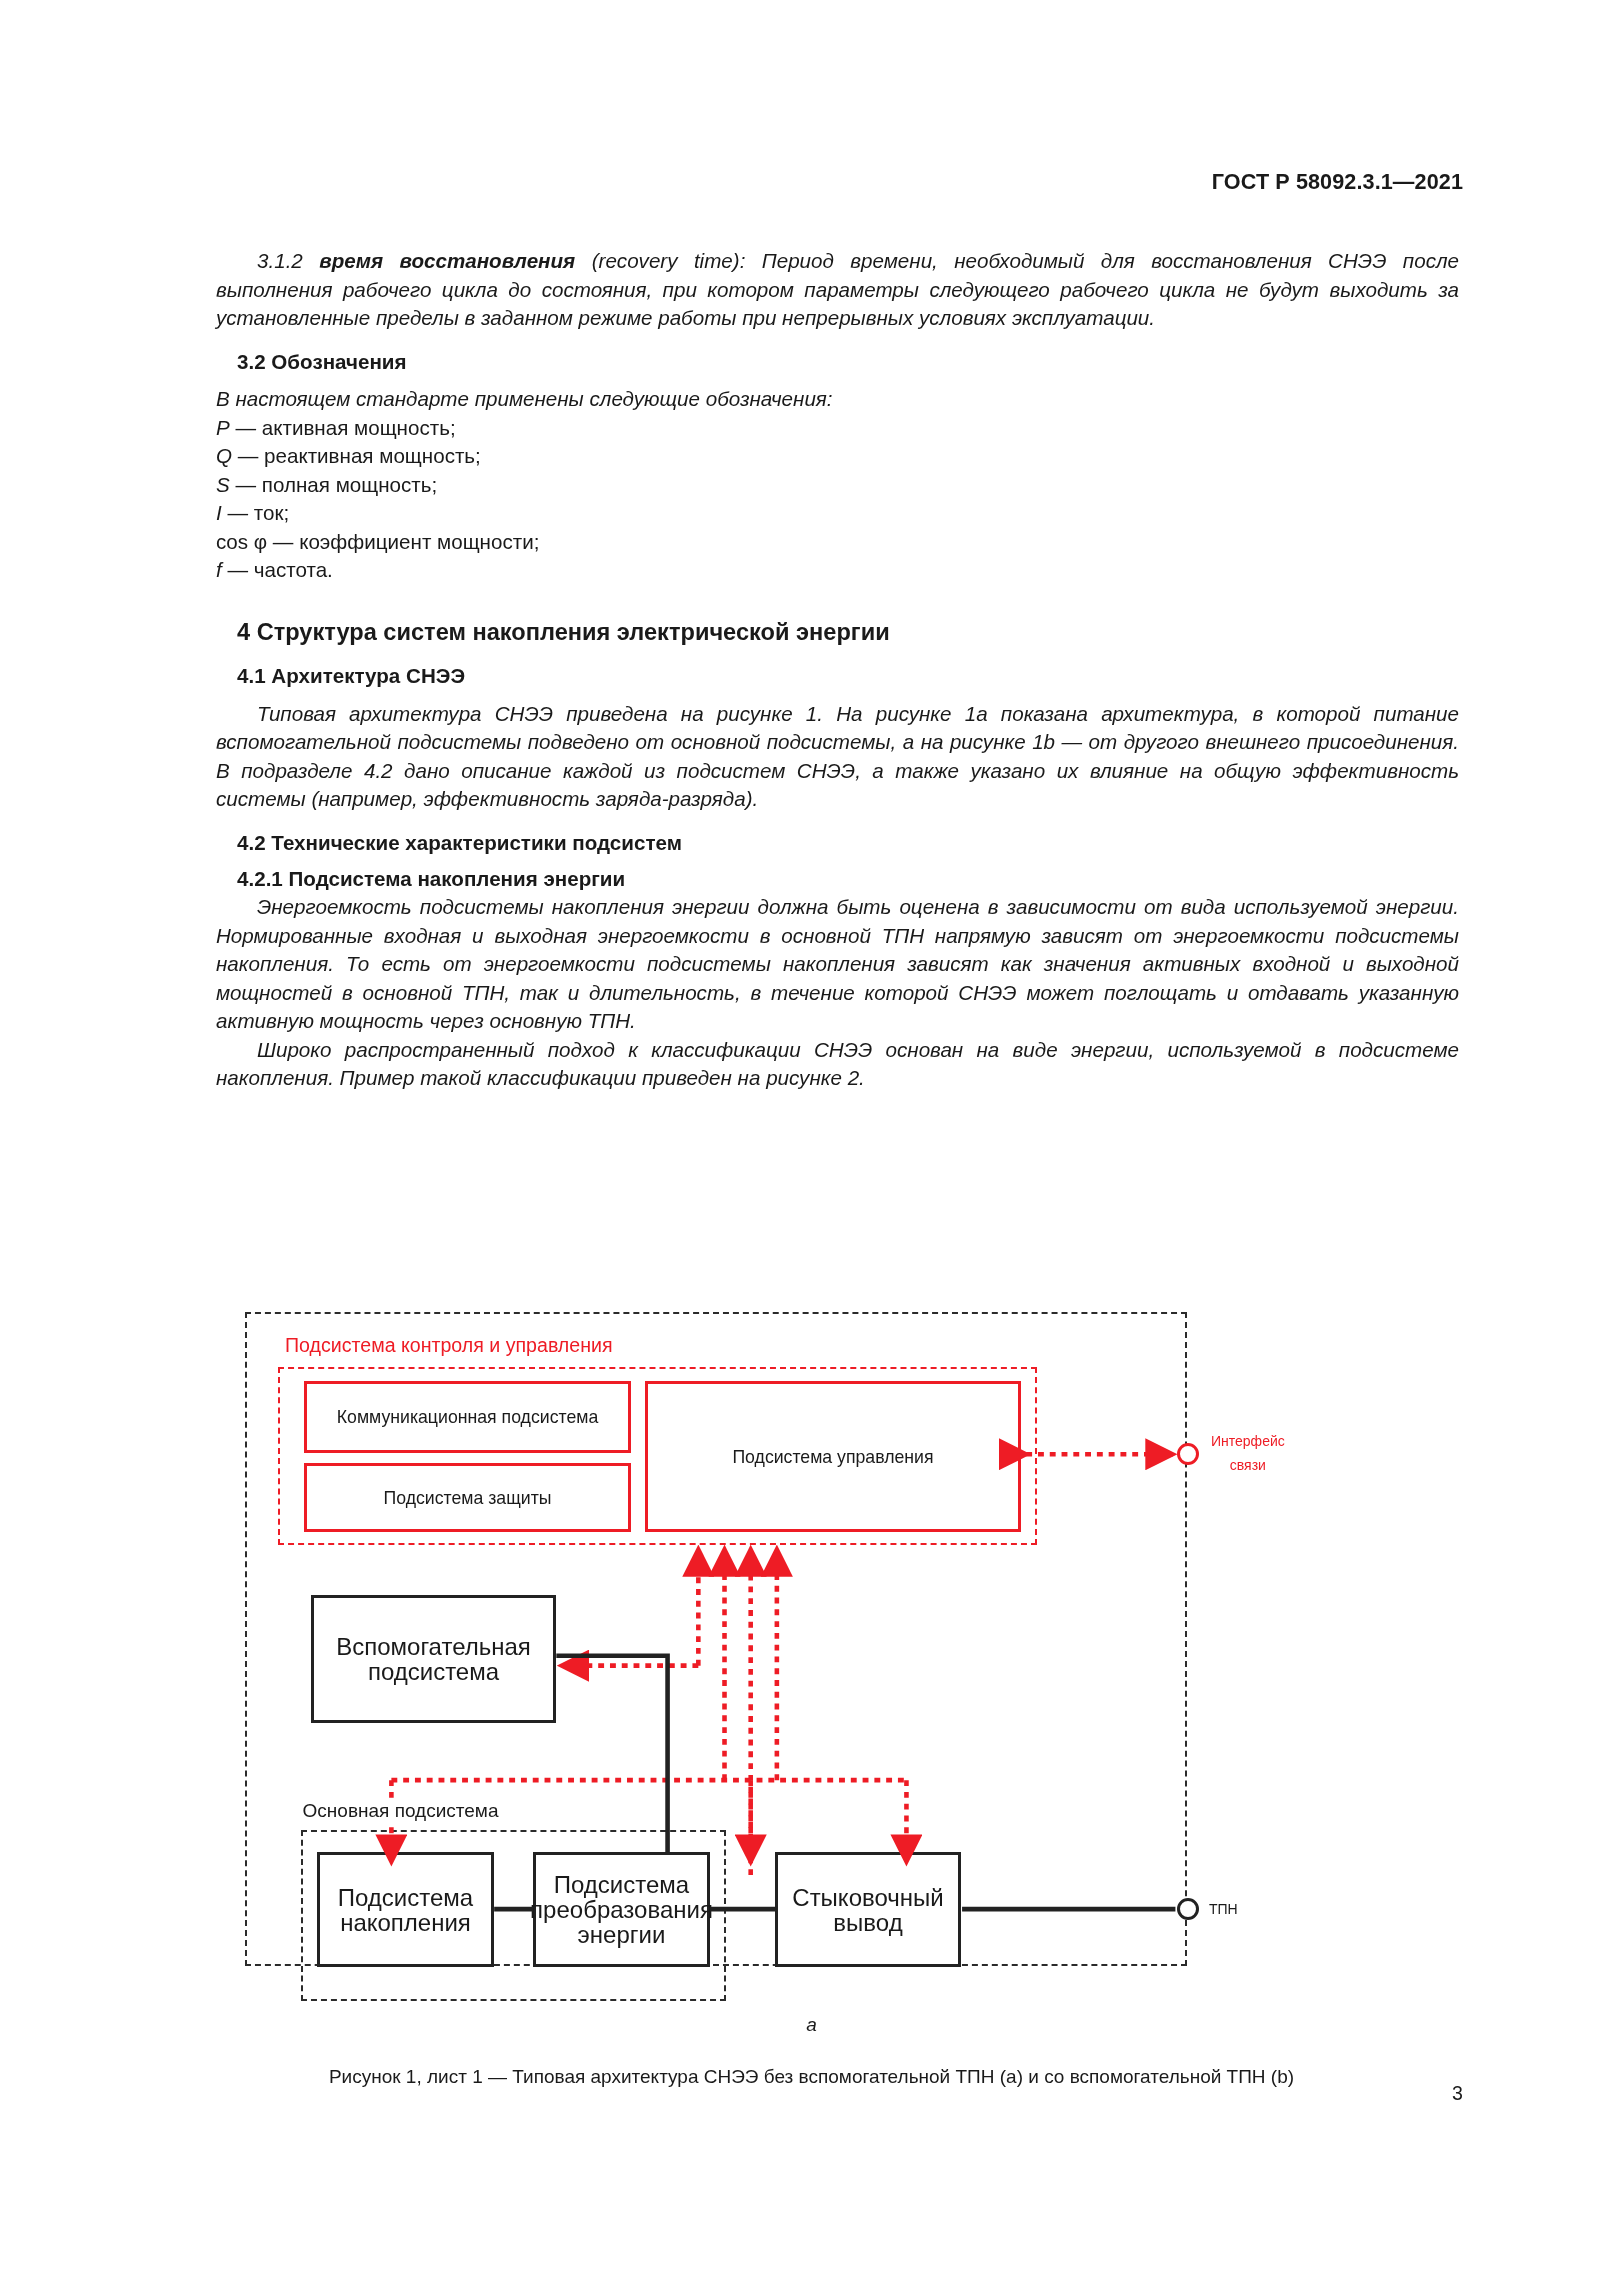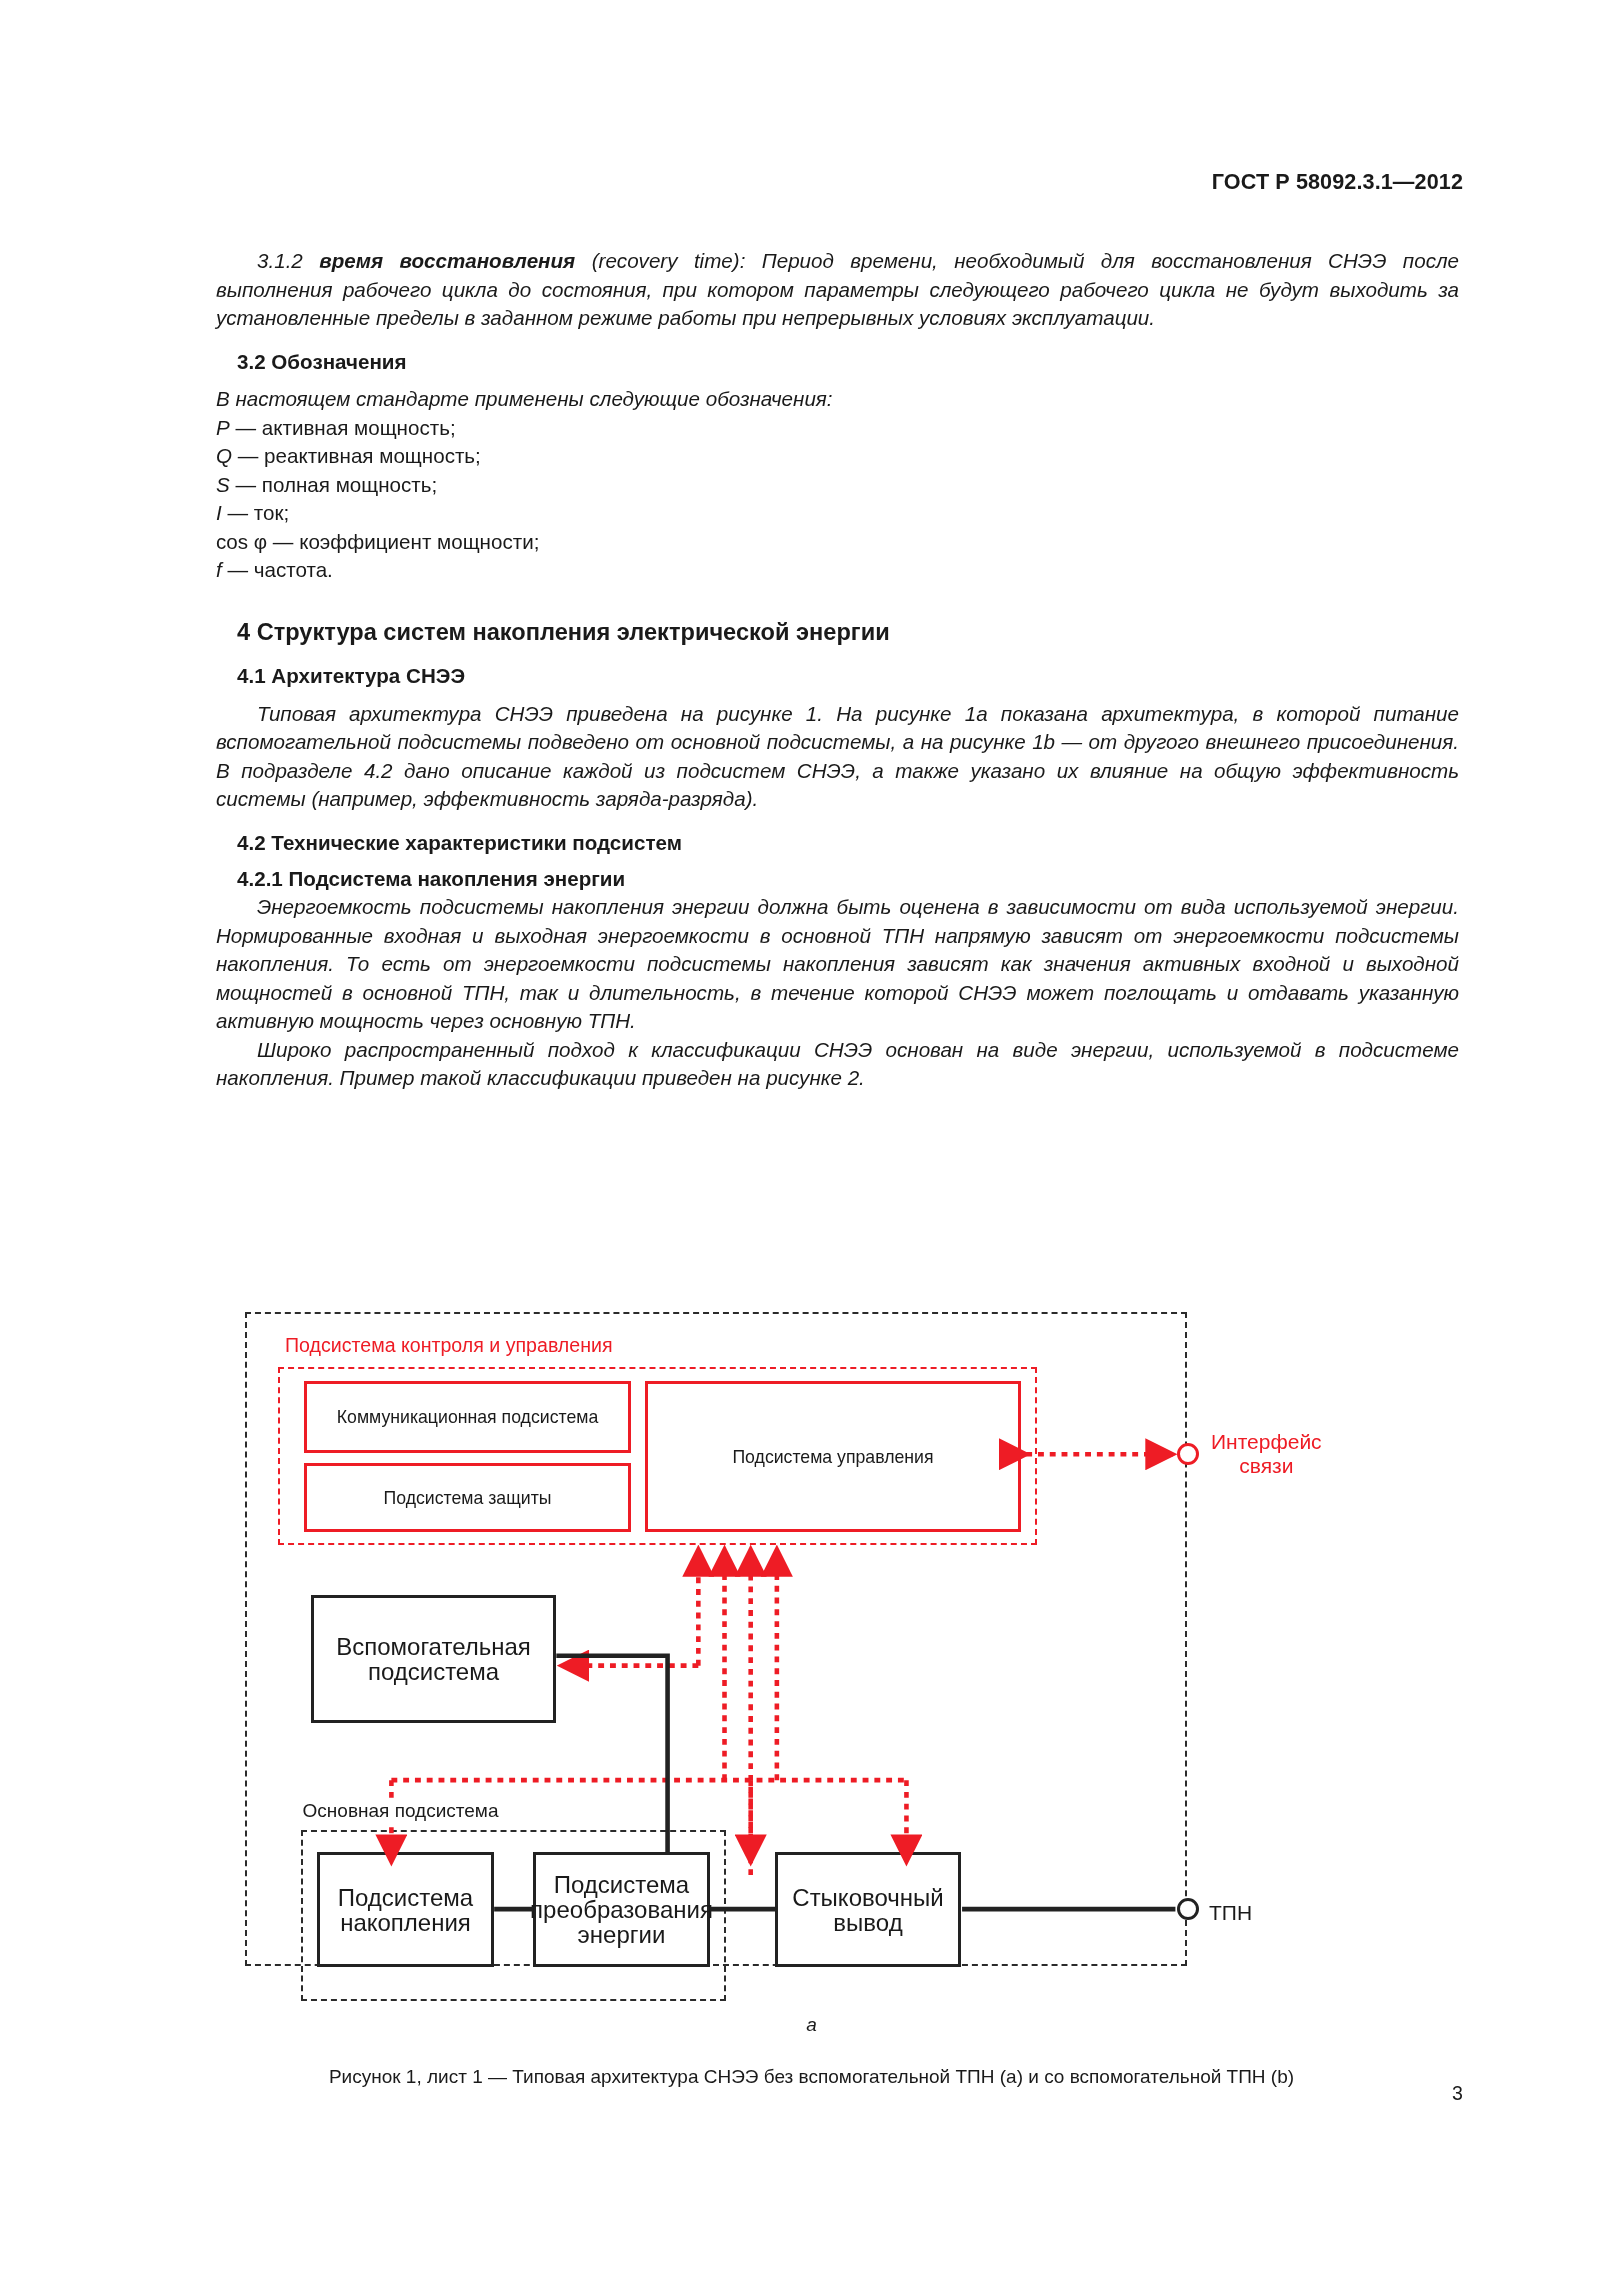--- a/index.html
+++ b/index.html
@@ -113,21 +113,21 @@
   }
 
   
   .term {
     position:absolute; width:22px; height:22px;
     border:3.3px solid #222; border-radius:50%;
     background:#fff; z-index:6;
   }
   .term.red { border-color:#ee1c25; }
   .term-label {
-    position:absolute; font-size:21px; white-space:nowrap; z-index:6;
+    position:absolute; font-size:14px; white-space:nowrap; z-index:6;
   }
   .term-label.red { color:#ee1c25; text-align:center; line-height:23.6px; }
 
   svg.wires { position:absolute; left:0; top:0; width:1250px; height:694px; overflow:visible; }
 
   
   .sheet-a {
     position:absolute; left:0; top:2014px; width:1623px;
     text-align:center; font-size:19px; font-style:italic;
   }
@@ -138,21 +138,21 @@
   .pageno {
     position:absolute; right:160px; top:2082px;
     font-size:19.6px;
   }
 </style>
 </head>
 <body>
 
 <div class="page">
 
-  <div class="hdr">ГОСТ Р 58092.3.1—2012</div>
+  <div class="hdr">ГОСТ Р 58092.3.1—2021</div>
 
   <div class="col">
 
     <p class="body ind"><span>3.1.2</span> <b>время восстановления</b><span> (recovery time): Период времени, необходимый для восстановления СНЭЭ после выполнения рабочего цикла до состояния, при котором параметры следующего рабочего цикла не будут выходить за установленные пределы в заданном режиме работы при непрерывных ус­ловиях эксплуатации.</span></p>
 
     <h3 class="sub">3.2 Обозначения</h3>
 
     <p class="body">В настоящем стандарте применены следующие обозначения:</p>
 
     <div>

